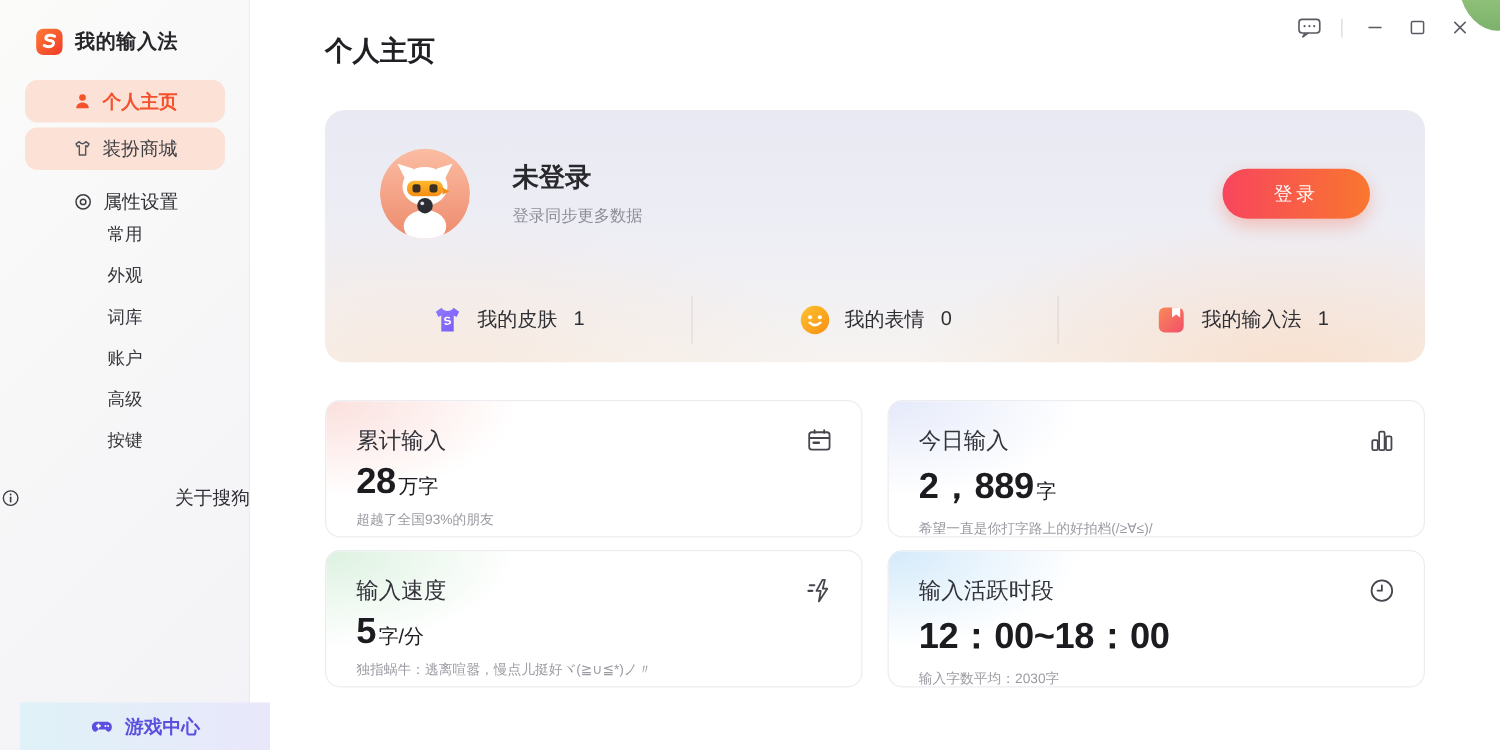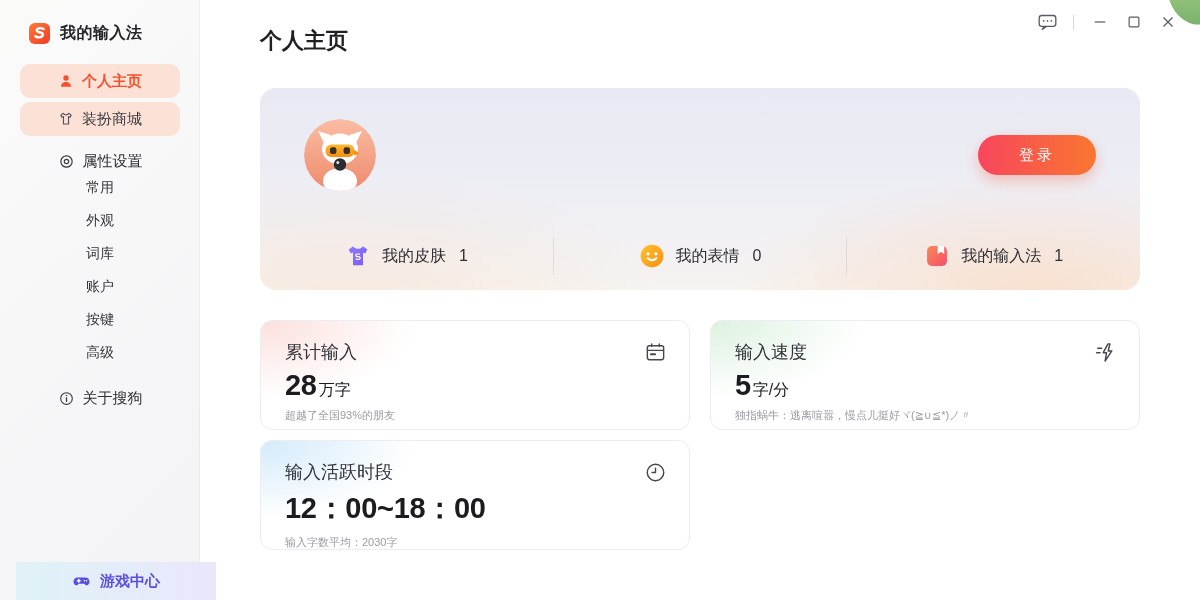--- a/index.html
+++ b/index.html
@@ -37,21 +37,21 @@
   .pill + .pill { margin-top:4px; }
   .pill .lbl { font-size:15px; color:#3c3c43; }
   .pill.active .lbl { color:#f4512c; font-weight:700; }
 
   .side-item { height:30px; margin-top:10px; display:flex; align-items:center;
     justify-content:center; gap:8px; font-size:15px; color:#2f2f36; cursor:pointer; }
   .sub-list { margin-top:3px; }
   .sub-item { height:33px; display:flex; align-items:flex-start; justify-content:center;
     font-size:14px; color:#35353b; cursor:pointer; }
   .about-item { height:34px; margin-top:4px; display:flex; align-items:center;
-    justify-content:center; gap:8px; font-size:15px; color:#2f2f36; cursor:pointer; }
+    justify-content:space-between; gap:8px; font-size:15px; color:#2f2f36; cursor:pointer; }
 
   .game-band { position:absolute; left:16px; bottom:0; width:200px; height:38px;
     background:linear-gradient(90deg,#dff2f7,#e9e7fb);
     display:flex; align-items:center; justify-content:center; gap:9px; cursor:pointer; }
   .game-band .lbl { font-size:15px; font-weight:700; color:#5b4fe0; }
 
   
   .main { position:absolute; left:200px; top:0; width:1000px; height:600px;
     padding:24px 60px 0 60px; z-index:1; }
   .page-title { font-size:22px; line-height:34px; font-weight:700; color:#1f1f24; }
@@ -152,24 +152,24 @@
       <div class="sub-item">
           <span>外观</span>
         </div>
       <div class="sub-item">
           <span>词库</span>
         </div>
       <div class="sub-item">
           <span>账户</span>
         </div>
       <div class="sub-item">
+          <span>高级</span>
+        </div>
+      <div class="sub-item">
           <span>按键</span>
-        </div>
-      <div class="sub-item">
-          <span>高级</span>
         </div>
     </div>
 
     <div class="about-item">
       <svg width="17" height="17" viewBox="0 0 24 24">
         <circle cx="12" cy="12" r="8.2" fill="none" stroke="#3c3c43" stroke-width="1.6"></circle>
         <line x1="12" y1="11" x2="12" y2="16.2" stroke="#3c3c43" stroke-width="1.8" stroke-linecap="round"></line>
         <circle cx="12" cy="7.8" r="1.1" fill="#3c3c43"></circle>
       </svg>
       <span>关于搜狗</span>
@@ -213,20 +213,24 @@
             <path d="M52 24 L58 12 L45 16 Z" fill="#fff"></path>
             <ellipse cx="36" cy="30" rx="18" ry="15.5" fill="#fff"></ellipse>
             <rect x="21.5" y="25.5" width="29" height="12.5" rx="6" fill="url(#gog)"></rect>
             <path d="M50 31 l5.5 3.2 -5.5 2.4 z" fill="#f58d12"></path>
             <rect x="26" y="28.3" width="6.4" height="6.6" rx="2.2" fill="#3d2f22"></rect>
             <rect x="39.6" y="28.3" width="6.4" height="6.6" rx="2.2" fill="#3d2f22"></rect>
             <circle cx="36" cy="45.5" r="6.2" fill="#2c2c33"></circle>
             <circle cx="33.8" cy="43.6" r="1.5" fill="#ffffff" opacity=".85"></circle>
           </g>
         </svg>
+        <div class="profile-info">
+          <div class="profile-name">未登录</div>
+          <div class="profile-sub">登录同步更多数据</div>
+        </div>
         <button class="login-btn">登录</button>
       </div>
 
       <div class="stats-row">
         <div class="stat-col">
           <svg width="26" height="26" viewBox="0 0 24 24">
             <defs>
                 <linearGradient id="tsg" x1="0" y1="0" x2="1" y2="1">
               <stop offset="0" stop-color="#8f7bff"></stop>
                   <stop offset="1" stop-color="#7a5af5"></stop>
@@ -284,20 +288,33 @@
         <div class="card-sub">超越了全国93%的朋友</div>
         <svg class="card-icon" width="23" height="23" viewBox="0 0 24 24">
           <rect x="3.5" y="5" width="17" height="14.5" rx="2.2" fill="none" stroke="#46464e" stroke-width="1.5"></rect>
           <line x1="3.5" y1="9.8" x2="20.5" y2="9.8" stroke="#46464e" stroke-width="1.5"></line>
           <line x1="7.2" y1="13.8" x2="11.6" y2="13.8" stroke="#46464e" stroke-width="2" stroke-linecap="round"></line>
           <line x1="8" y1="3.2" x2="8" y2="5.6" stroke="#46464e" stroke-width="1.5" stroke-linecap="round"></line>
           <line x1="16" y1="3.2" x2="16" y2="5.6" stroke="#46464e" stroke-width="1.5" stroke-linecap="round"></line>
         </svg>
       </div>
 
+      <div class="card c2">
+        <div class="card-title">今日输入</div>
+        <div class="card-value-row">
+          <span class="card-value">2，889</span>
+          <span class="card-unit">字</span>
+        </div>
+        <div class="card-sub">希望一直是你打字路上的好拍档(/≥∀≤)/</div>
+        <svg class="card-icon" width="23" height="23" viewBox="0 0 24 24">
+          <rect x="4" y="11.5" width="4.6" height="8.5" rx="1.3" fill="none" stroke="#46464e" stroke-width="1.5"></rect>
+          <rect x="9.7" y="4.5" width="4.6" height="15.5" rx="1.3" fill="none" stroke="#46464e" stroke-width="1.5"></rect>
+          <rect x="15.4" y="8.5" width="4.6" height="11.5" rx="1.3" fill="none" stroke="#46464e" stroke-width="1.5"></rect>
+        </svg>
+      </div>
 
       <div class="card c3">
         <div class="card-title">输入速度</div>
         <div class="card-value-row">
           <span class="card-value">5</span>
           <span class="card-unit">字/分</span>
         </div>
         <div class="card-sub">独指蜗牛：逃离喧嚣，慢点儿挺好ヾ(≧∪≦*)ノ〃</div>
         <svg class="card-icon" width="23" height="23" viewBox="0 0 24 24">
           <path d="M14.6 3 L9.6 12.2 H13.1 L11.6 21 L18.6 10.4 H14.8 L16.6 3 Z" fill="none" stroke="#46464e" stroke-width="1.5" stroke-linejoin="round"></path>

